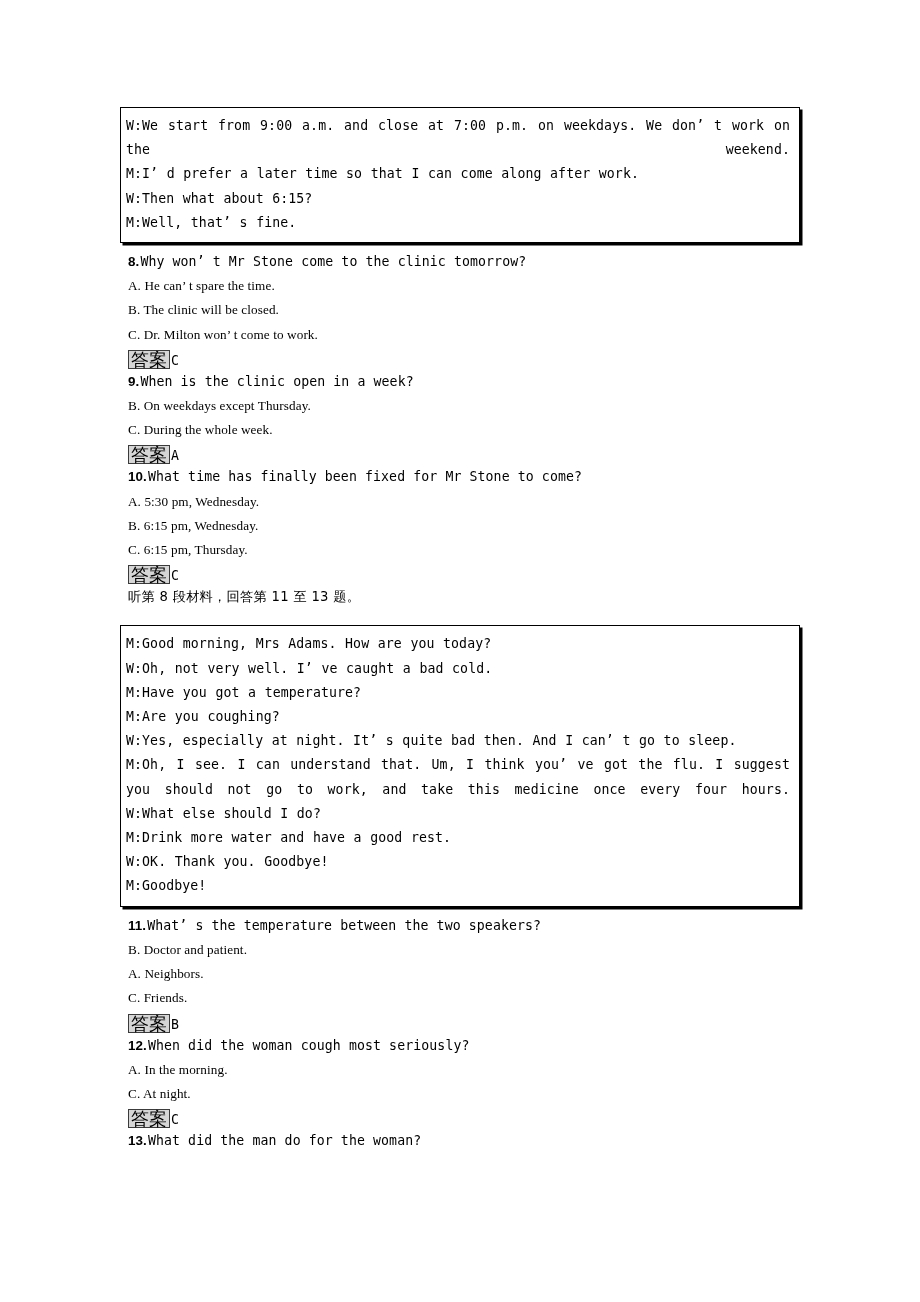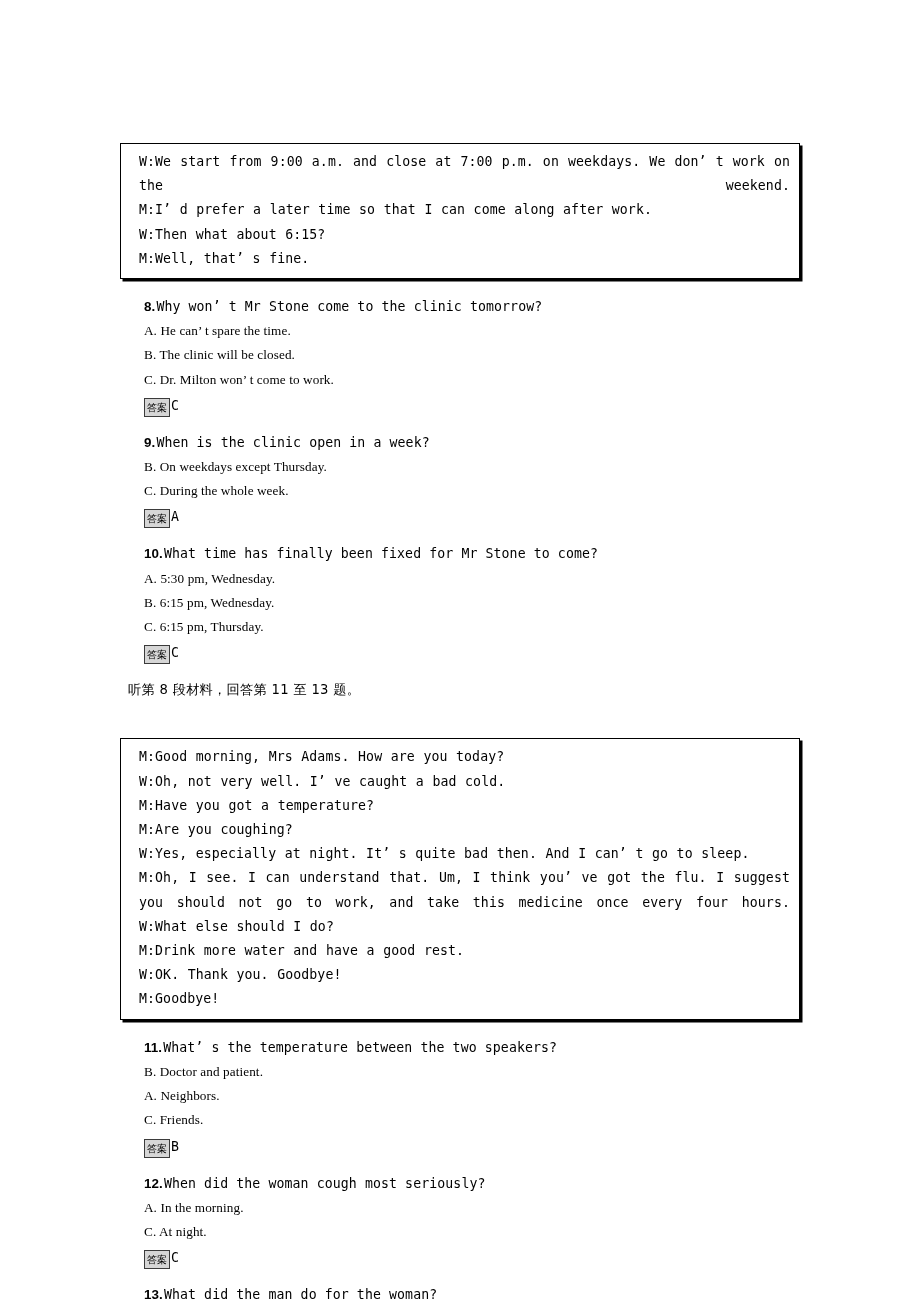--- a/index.html
+++ b/index.html
@@ -28,42 +28,41 @@
     left: 120px;
     top: 107px;
     width: 680px;
   }
 
   
   .dlg-box {
     border: 1px solid #000000;
     box-shadow: 2.5px 2.5px 0 0 #000000;
     background: #ffffff;
-    padding: 6px 9px 7px 18px;
+    padding: 6px 9px 7px 5px;
     box-sizing: border-box;
     margin-bottom: 7px;
-    margin-top: 36px;
   }
   .dlg-line {
     font-family: "DejaVu Sans Mono", "Liberation Mono", monospace;
     font-size: 13.2px;
     line-height: 24.2px;
     letter-spacing: 0.1px;
     text-align: justify;
     text-justify: inter-word;
     white-space: normal;
     word-spacing: 0.5px;
   }
   .dlg-line.just-all {
     text-align-last: justify;
   }
 
   
   .q-block {
-    margin: 16px;
+    margin: 0;
   }
   .q-stem {
     font-family: "DejaVu Sans Mono", "Liberation Mono", monospace;
     font-size: 13.2px;
     line-height: 24.2px;
     padding-left: 8px;
     letter-spacing: 0.1px;
   }
   .q-num {
     font-family: "Liberation Sans", "DejaVu Sans", sans-serif;
@@ -81,21 +80,21 @@
   .ans-row {
     padding-left: 8px;
     line-height: 23px;
     height: 23px;
     display: block;
     white-space: nowrap;
   }
   .ans-badge {
     display: inline-block;
     font-family: "DejaVu Sans", "Liberation Sans", sans-serif;
-    font-size: 10px;
+    font-size: 18px;
     line-height: 15px;
     background: #d6d6d6;
     border: 1px solid #3b3b3b;
     padding: 1px 2px 1px 2px;
     vertical-align: -2px;
     letter-spacing: 0px;
   }
   .ans-letter {
     font-family: "DejaVu Sans Mono", "Liberation Mono", monospace;
     font-size: 13.2px;

